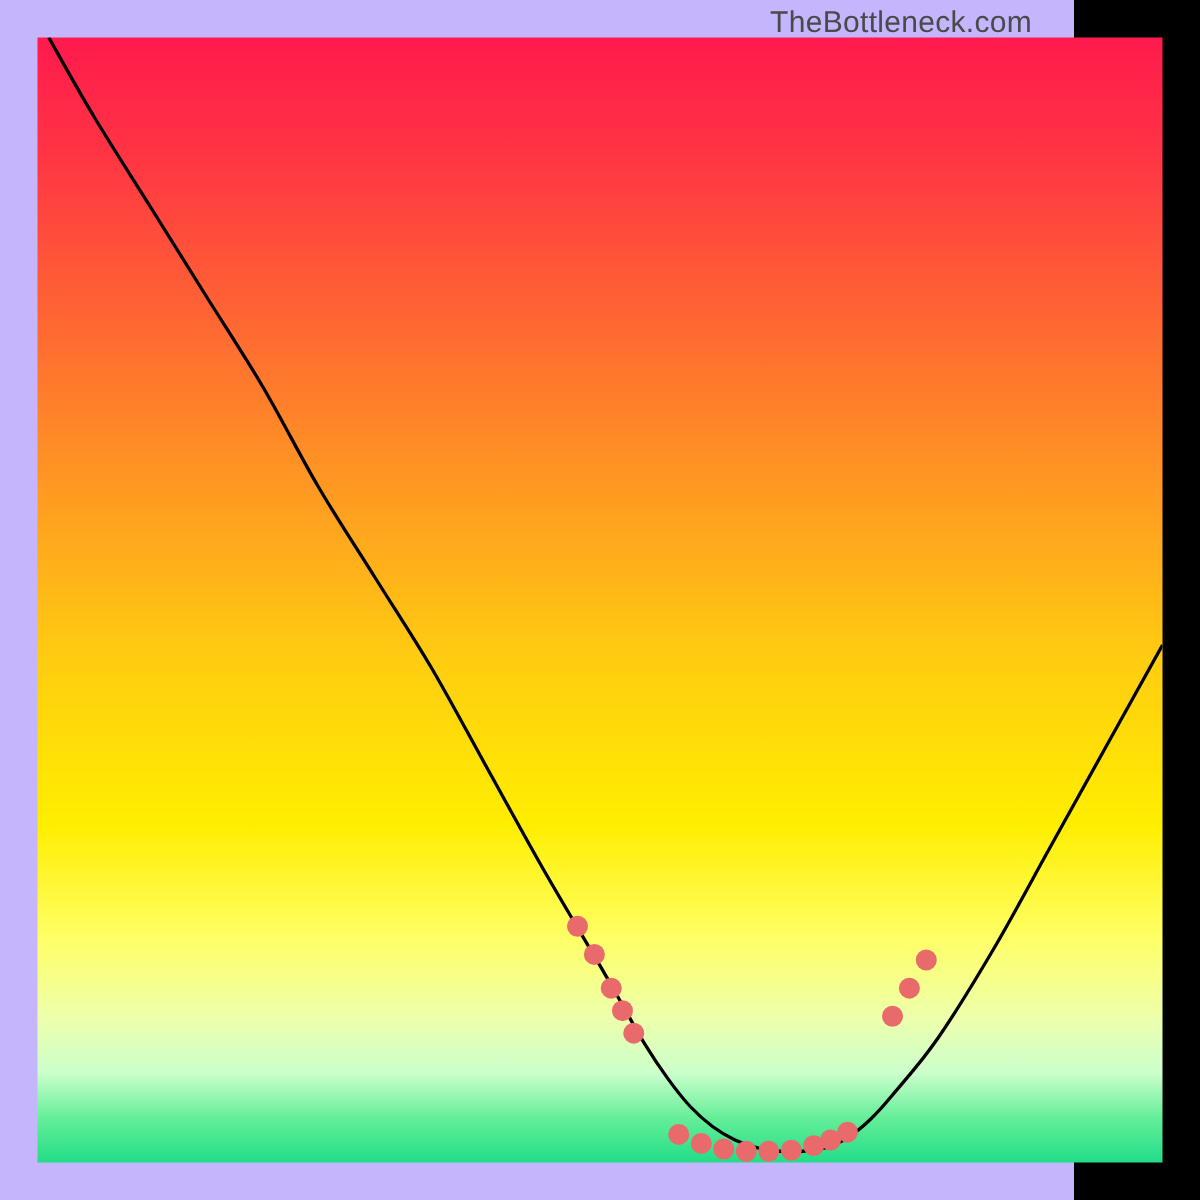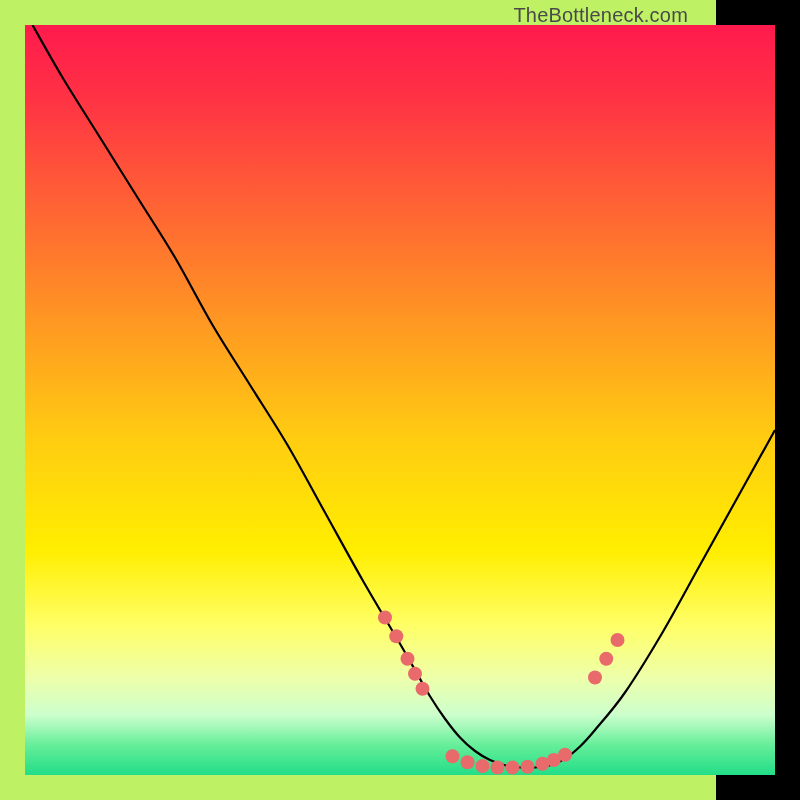--- a/index.html
+++ b/index.html
@@ -1,20 +1,20 @@
 <!DOCTYPE html>
 <html><head>
 <meta charset="utf-8">
 <style>
   * { margin: 0; padding: 0; box-sizing: border-box; }
   html, body { width: 800px; height: 800px; overflow: hidden; background: #000; }
   .outer {
     width: 716px;
     height: 800px;
-    background: #bef264;
+    background: #c4b5fd;
     position: relative;
   }
   .plot-area {
     position: absolute;
     left: 25px;
     top: 25px;
     width: 750px;
     height: 750px;
     background: linear-gradient(to bottom,
       #ff1a4d 0%,

